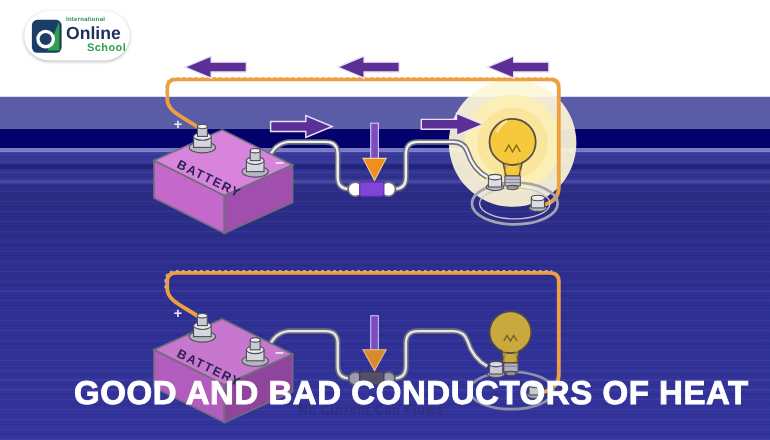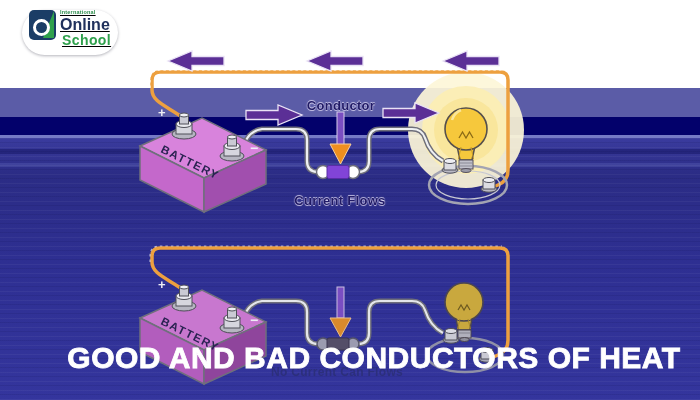--- a/index.html
+++ b/index.html
@@ -37,29 +37,29 @@
     font-size:12px;color:#2b2f77;text-shadow:none;opacity:.85;
   }
   #page-title{
     position:absolute;left:0;top:341px;width:700px;z-index:6;
     text-align:center;font-weight:bold;font-size:30px;letter-spacing:.5px;
     color:#ffffff;margin-left:24px;-webkit-text-stroke:.8px #ffffff;
   }
   .logo{
     position:absolute;left:22px;top:10px;width:96px;height:45px;z-index:7;
     background:#ffffff;border-radius:23px;box-shadow:0 1px 3px rgba(40,40,60,.35);
-    display:flex;gap:4px;padding-left:7px;box-sizing:border-box;text-decoration:underline;
+    display:flex;align-items:center;gap:4px;padding-left:7px;box-sizing:border-box;
   }
   .logo-mark{width:27px;height:30px;background:#1b3d66;border-radius:5px;position:relative;overflow:hidden;flex:0 0 27px;}
   .logo-tri{position:absolute;right:2px;top:1px;width:0;height:0;border-left:11px solid transparent;border-bottom:27px solid #2fa14c;}
   .logo-ring{position:absolute;left:4px;bottom:4px;width:11px;height:11px;border:3px solid #ffffff;border-radius:50%;}
   .logo-text{display:flex;flex-direction:column;line-height:1;}
   .logo-tagline{font-size:5.5px;color:#2e8f4e;font-weight:bold;letter-spacing:.2px;}
   .logo-name{font-size:16px;font-weight:bold;color:#20315c;margin-top:1px;}
-  .logo-sub{font-size:14px;font-weight:bold;color:#2fa14c;margin-left:2px;letter-spacing:.4px;}
+  .logo-sub{font-size:10px;font-weight:bold;color:#2fa14c;margin-left:19px;letter-spacing:.4px;}
 </style>
 </head>
 <body>
 
 <div id="stage">
 
   <div class="band band-white"></div>
   <div class="band band-purple"></div>
   <div class="band band-navy"></div>
   <div class="band band-lightline"></div>
@@ -220,22 +220,20 @@
         </g>
       </g>
 
       <g>
         <rect x="337" y="287" width="7" height="31" fill="#7a4ec2" stroke="#c9bde0" stroke-width="1"></rect>
         <polygon points="330,318 351,318 340.5,337" fill="#d98a2c" stroke="#e8bd86" stroke-width="1"></polygon>
       </g>
     </g>
   </svg>
 
-  <div class="diagram-label" id="label-conductor">Conductor</div>
-  <div class="diagram-label" id="label-current">Current Flows</div>
   <div class="diagram-label" id="label-nocurrent">No Current Can Flows</div>
 
   <div id="page-title">GOOD AND BAD CONDUCTORS OF HEAT</div>
 
   <div class="logo">
     <div class="logo-mark">
       <div class="logo-tri"></div>
       <div class="logo-ring"></div>
     </div>
     <div class="logo-text">

